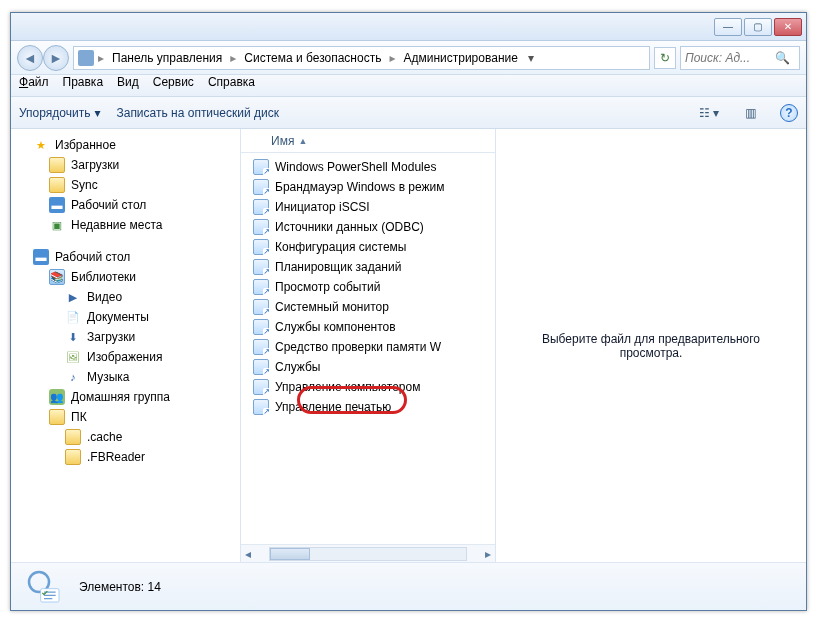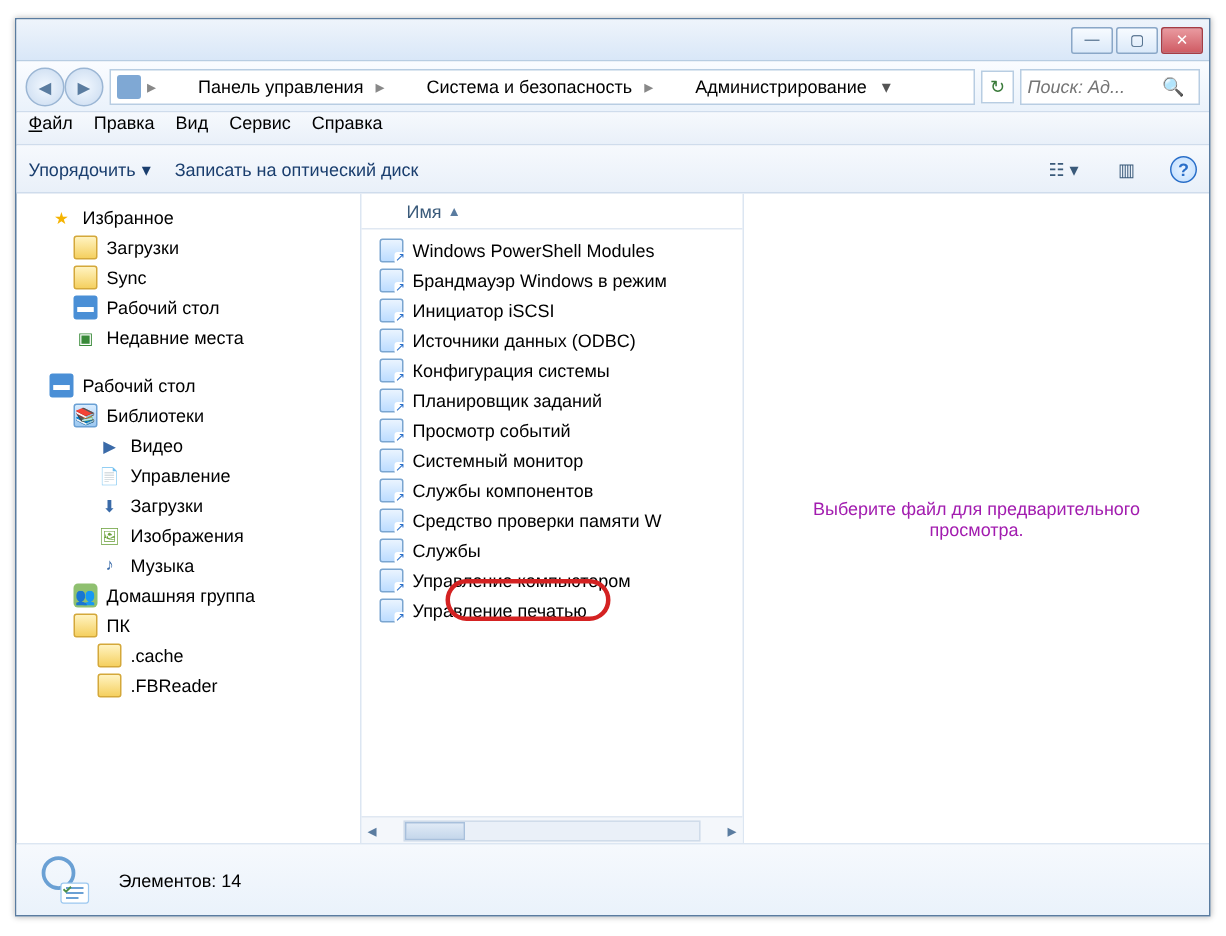--- a/index.html
+++ b/index.html
@@ -7,21 +7,21 @@
 .window { width: 797px; height: 599px; margin: 12px 10px; border: 1px solid #5a7ca0; background: #fff; display: flex; flex-direction: column; box-shadow: 0 0 4px rgba(0,0,0,0.3); }
 .titlebar { height: 28px; background: linear-gradient(#eef4fb, #d9e7f8); display: flex; justify-content: flex-end; align-items: center; padding: 0 4px; border-bottom: 1px solid #b8cde2; }
 .titlebar .wbtn { width: 28px; height: 18px; margin-left: 2px; border: 1px solid #8aa7c7; background: linear-gradient(#f7fbff,#dbe9f9); border-radius: 2px; display: flex; align-items: center; justify-content: center; color: #3a5a7a; font-size: 10px; cursor: pointer; }
 .titlebar .wbtn.close { background: linear-gradient(#e99aa0,#cf5b63); color: #fff; border-color: #a63c44; }
 .navbar { height: 34px; background: linear-gradient(#fafcff,#eaf2fb); display: flex; align-items: center; padding: 0 6px; gap: 4px; border-bottom: 1px solid #cfdcec; }
 .navbtns { display: flex; gap: 0; }
 .navbtn { width: 26px; height: 26px; border-radius: 50%; background: radial-gradient(#f2f8ff,#c8daef); border: 1px solid #9bb6d4; display: flex; align-items: center; justify-content: center; color: #5a7ca0; font-size: 14px; cursor: pointer; }
 .breadcrumb { flex: 1; height: 24px; border: 1px solid #b8cde2; background: #fff; display: flex; align-items: center; padding: 0 4px; gap: 2px; }
 .bc-icon { width: 16px; height: 16px; background: #7fa8d4; border-radius: 2px; }
 .bc-sep { color: #888; padding: 0 2px; }
-.bc-item { padding: 2px 4px; cursor: pointer; margin-left: 20px; }
+.bc-item { padding: 2px 4px; cursor: pointer; }
 .bc-drop { width: 14px; text-align: center; color: #555; cursor: pointer; }
 .refresh { width: 22px; height: 22px; border: 1px solid #b8cde2; background: #fff; display: flex; align-items: center; justify-content: center; color: #3a7a3a; cursor: pointer; }
 .searchbox { width: 120px; height: 24px; border: 1px solid #b8cde2; background: #fff; display: flex; align-items: center; padding: 0 4px; }
 .searchbox input { border: none; outline: none; width: 90px; font-style: italic; color: #a16207; }
 .searchbox .sicon { color: #5a7ca0; cursor: pointer; }
 .menubar { height: 22px; background: linear-gradient(#f6f9fd,#e9f0f9); display: flex; align-items: flex-start; padding: 0 8px; gap: 14px; border-bottom: 1px solid #cfdcec; }
 .menubar span { cursor: pointer; }
 .menubar span u { text-decoration: underline; }
 .toolbar { height: 32px; background: linear-gradient(#f6f9fd,#e9f0f9); display: flex; align-items: center; padding: 0 8px; gap: 16px; border-bottom: 1px solid #cfdcec; }
 .toolbar .tbtn { color: #1a3e6e; cursor: pointer; display: flex; align-items: center; gap: 4px; }
@@ -52,21 +52,21 @@
 .colhdr { height: 24px; border-bottom: 1px solid #e0e8f2; display: flex; align-items: center; padding: 0 8px 0 30px; color: #3a5a7a; }
 .colhdr .sortarr { margin-left: 4px; font-size: 9px; color: #5a7ca0; }
 .files { flex: 1; overflow-y: auto; padding: 4px 0; }
 .file-row { display: flex; align-items: center; gap: 6px; padding: 2px 6px 2px 12px; cursor: pointer; white-space: nowrap; }
 .ficon { width: 16px; height: 16px; background: linear-gradient(#eaf4ff,#bcdcff); border: 1px solid #7aa5d0; border-radius: 2px; flex-shrink: 0; position: relative; }
 .ficon::after { content: "↗"; position: absolute; right: -2px; bottom: -2px; font-size: 8px; color: #2a6fc9; background: #fff; border-radius: 2px; line-height: 1; }
 .hscroll { height: 18px; border-top: 1px solid #e0e8f2; background: #f4f7fb; display: flex; align-items: center; }
 .hscroll .track { flex: 1; height: 14px; background: #eaf0f8; margin: 0 14px; border: 1px solid #d0dcea; position: relative; }
 .hscroll .thumb { position: absolute; left: 0; top: 0; width: 40px; height: 100%; background: linear-gradient(#e0eaf6,#c5d7eb); border: 1px solid #a8c0dc; }
 .hscroll .arr { width: 14px; height: 14px; display: flex; align-items: center; justify-content: center; color: #5a7ca0; cursor: pointer; }
-.preview { flex: 1; display: flex; align-items: center; justify-content: center; color: #a21caf; padding: 20px; text-align: center; }
+.preview { flex: 1; display: flex; align-items: center; justify-content: center; color: #0f172a; padding: 20px; text-align: center; }
 .statusbar { height: 48px; border-top: 1px solid #dce6f2; background: linear-gradient(#f6f9fd,#eaf2fb); display: flex; align-items: center; padding: 0 12px; gap: 14px; }
 .statusbar .bigicon { width: 42px; height: 42px; display: flex; align-items: center; justify-content: center; }
 .statusbar .bigicon svg { width: 40px; height: 40px; }
 .highlight { position: absolute; border: 3px solid #d42222; border-radius: 16px; pointer-events: none; }
 .sidebar { position: relative; }
 </style>
 </head>
 <body>
 
 <div class="window">
@@ -147,21 +147,21 @@
       <div class="tree-item l1">
           <span class="ticon lib">📚</span>
           <span>Библиотеки</span>
         </div>
       <div class="tree-item l2">
           <span class="ticon video">▶</span>
           <span>Видео</span>
         </div>
       <div class="tree-item l2">
           <span class="ticon doc">📄</span>
-          <span>Управление</span>
+          <span>Документы</span>
         </div>
       <div class="tree-item l2">
           <span class="ticon down">⬇</span>
           <span>Загрузки</span>
         </div>
       <div class="tree-item l2">
           <span class="ticon img">🖼</span>
           <span>Изображения</span>
         </div>
       <div class="tree-item l2">

